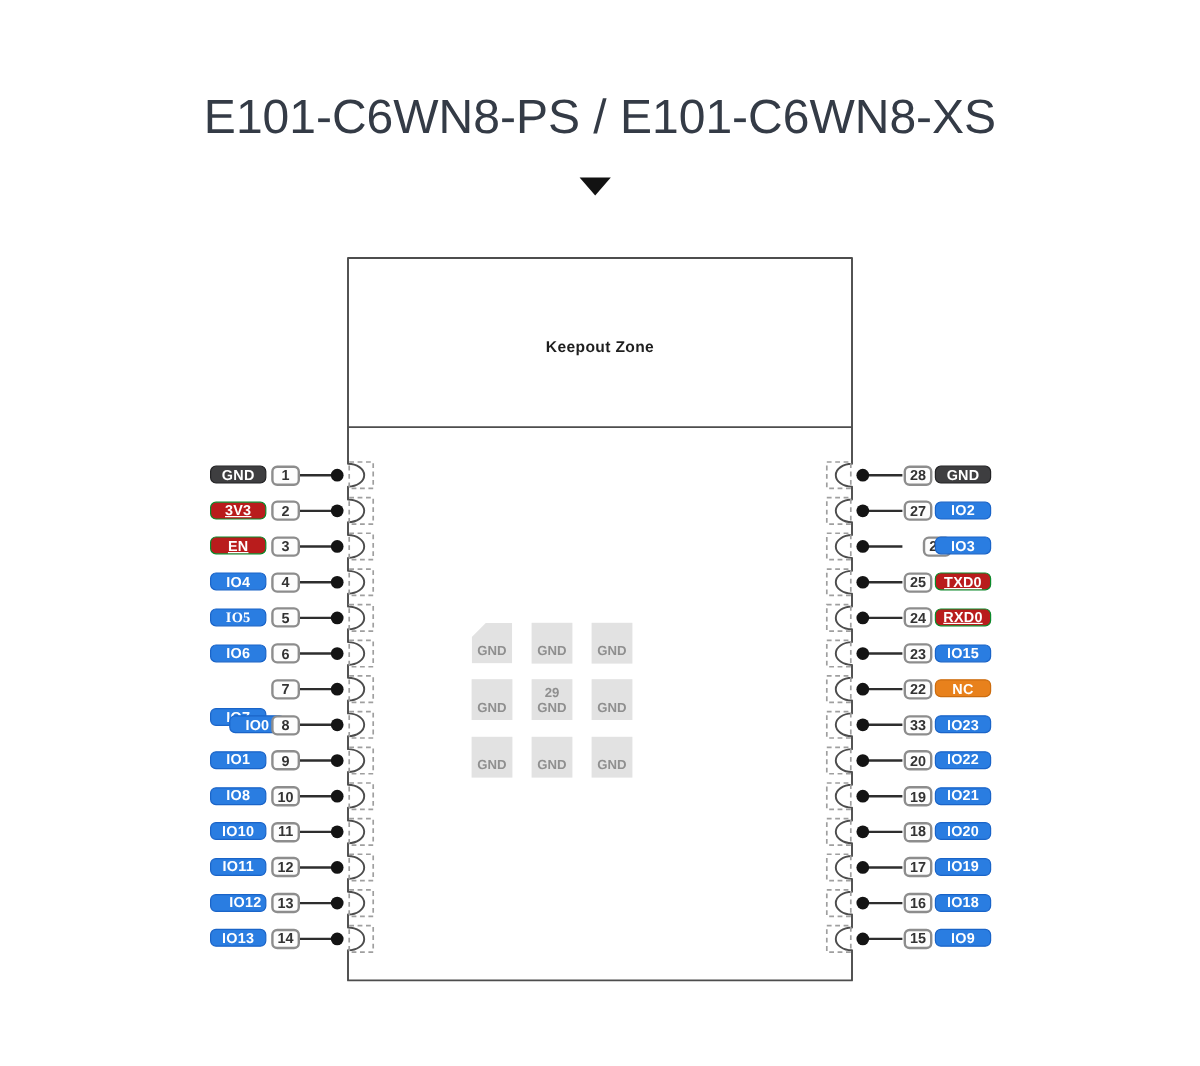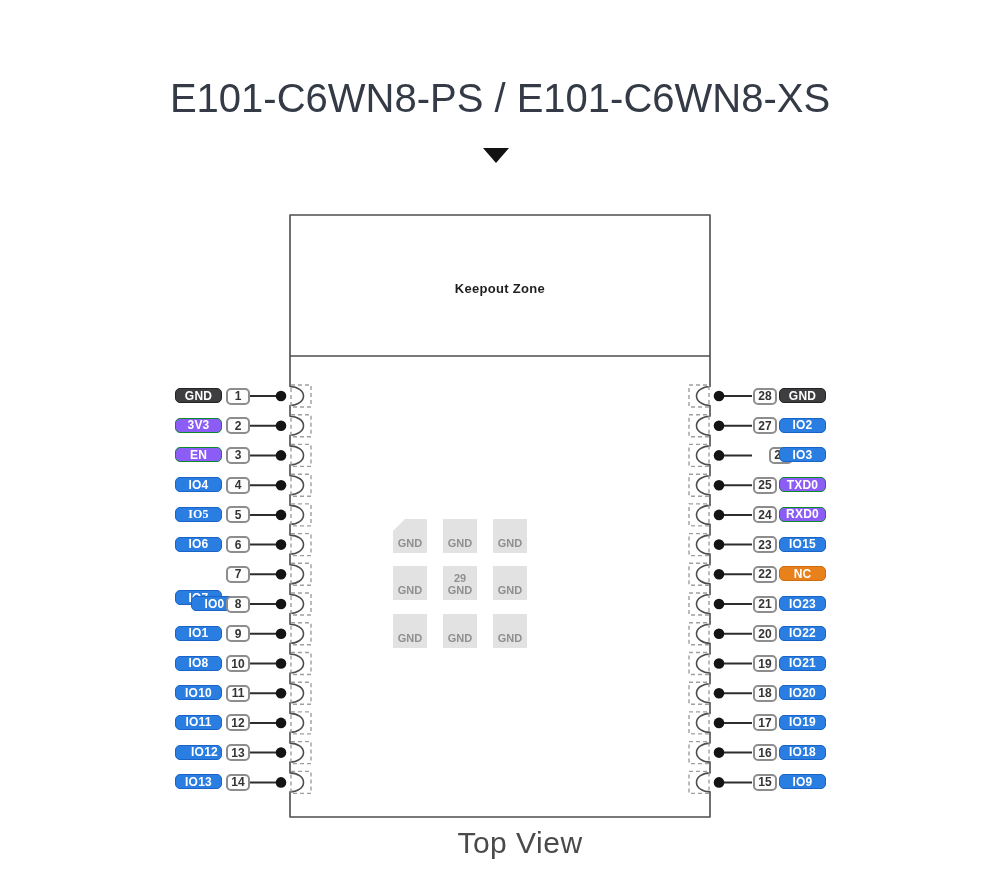--- a/index.html
+++ b/index.html
@@ -27,21 +27,21 @@
     position:absolute;left:320px;top:826px;width:400px;text-align:center;
     font-size:30px;font-weight:400;color:#4a4a4a;letter-spacing:0.5px;
   }
   .pin-label{
     position:absolute;width:47px;height:15px;border-radius:5px;
     display:flex;align-items:center;justify-content:center;
     color:#ffffff;font-size:12px;font-weight:700;letter-spacing:0.2px;
     box-sizing:border-box;
   }
   .pin-label.io   {background:#2a7de1;border:1.5px solid #1a64c8;}
-  .pin-label.green{background:#8b5cf6;border:1.5px solid #0b8a2b;}
+  .pin-label.green{background:#b91c1c;border:1.5px solid #0b8a2b;text-decoration:underline;}
   .pin-label.gnd  {background:#3e3e40;border:1.5px solid #232325;}
   .pin-label.nc   {background:#e8811c;border:1.5px solid #cc6c0e;}
   .pin-num{
     position:absolute;width:24px;height:17px;border-radius:5px;
     background:#fdfdfd;border:2px solid #8d8d8d;box-sizing:border-box;
     display:flex;align-items:center;justify-content:center;
     color:#333333;font-size:12px;font-weight:700;
   }
   .gnd-pad{
     position:absolute;width:34px;height:34px;background:#e2e2e2;
@@ -199,29 +199,28 @@
       <div class="pin-num" style="left: 753px; top: 446.9px; margin-left: 16px;">26</div>
       <div class="pin-label io" style="left: 779px; top: 447.4px;">IO3</div>
       <div class="pin-num" style="left: 753px; top: 476.7px;">25</div>
       <div class="pin-label green" style="left: 779px; top: 477.2px;">TXD0</div>
       <div class="pin-num" style="left: 753px; top: 506.4px;">24</div>
       <div class="pin-label green" style="left: 779px; top: 506.9px;">RXD0</div>
       <div class="pin-num" style="left: 753px; top: 536.1px;">23</div>
       <div class="pin-label io" style="left: 779px; top: 536.6px;">IO15</div>
       <div class="pin-num" style="left: 753px; top: 565.8px;">22</div>
       <div class="pin-label nc" style="left: 779px; top: 566.3px;">NC</div>
-      <div class="pin-num" style="left: 753px; top: 595.5px;">21</div>
+      <div class="pin-num" style="left: 753px; top: 595.5px;">33</div>
       <div class="pin-label io" style="left: 779px; top: 596px;">IO23</div>
       <div class="pin-num" style="left: 753px; top: 625.3px;">20</div>
       <div class="pin-label io" style="left: 779px; top: 625.8px;">IO22</div>
       <div class="pin-num" style="left: 753px; top: 655px;">19</div>
       <div class="pin-label io" style="left: 779px; top: 655.5px;">IO21</div>
       <div class="pin-num" style="left: 753px; top: 684.7px;">18</div>
       <div class="pin-label io" style="left: 779px; top: 685.2px;">IO20</div>
       <div class="pin-num" style="left: 753px; top: 714.4px;">17</div>
       <div class="pin-label io" style="left: 779px; top: 714.9px;">IO19</div>
       <div class="pin-num" style="left: 753px; top: 744.1px;">16</div>
       <div class="pin-label io" style="left: 779px; top: 744.6px;">IO18</div>
       <div class="pin-num" style="left: 753px; top: 773.9px;">15</div>
       <div class="pin-label io" style="left: 779px; top: 774.4px;">IO9</div>
     </div>
-  <div class="view-label">Top View</div>
 </div>
 
 </body></html>

